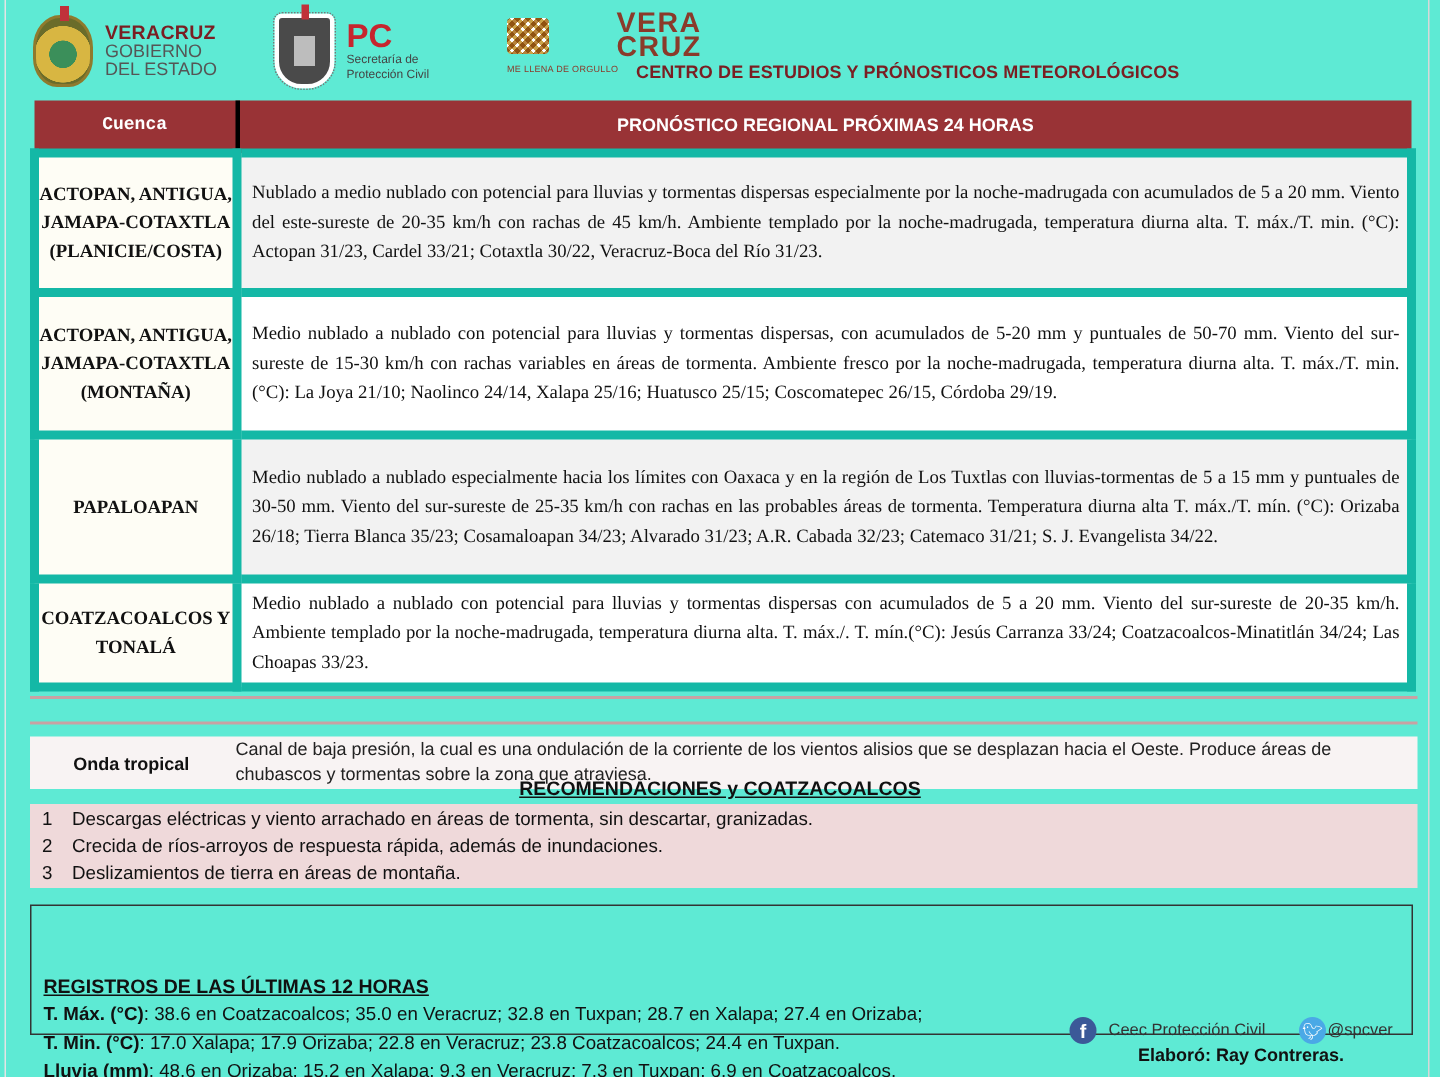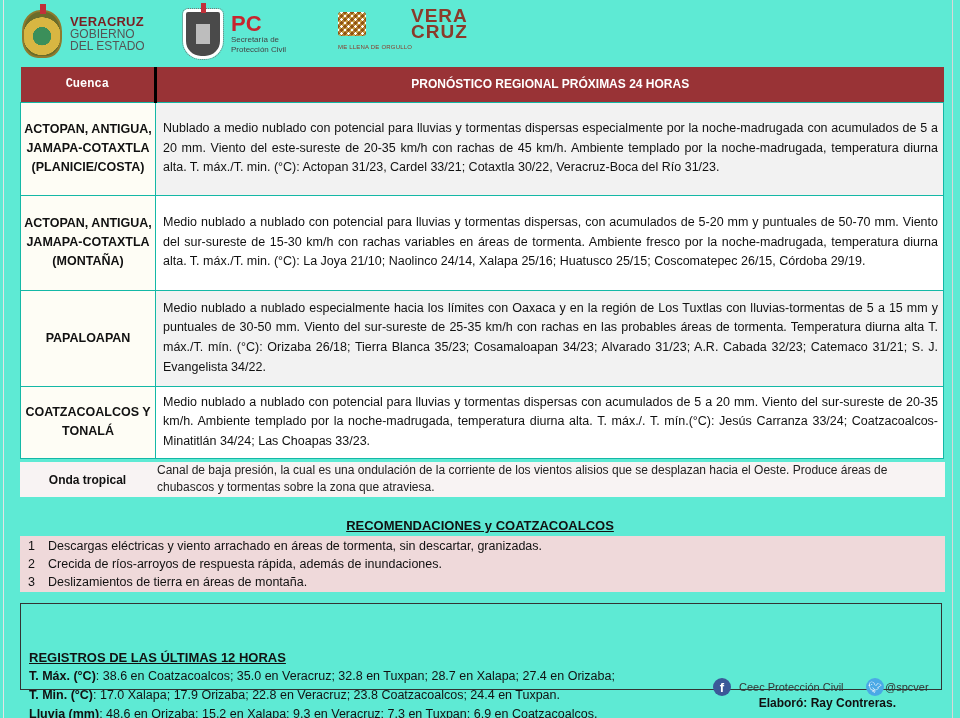--- a/index.html
+++ b/index.html
@@ -42,34 +42,34 @@
     background-blend-mode: multiply; border-radius: 3px;
   }
   .vera-word { margin-left: 5px; font-weight: bold; font-size: 19px; line-height: 16px; color: #8a3a2a; letter-spacing: 1px; }
   .vera-tag { font-size: 6px; color: #8a3a2a; margin-top: 4px; letter-spacing: 0.2px; }
   .center-title { position: absolute; left: 424px; top: 41px; font-weight: bold; font-size: 12px; color: #7a1e22; letter-spacing: 0.1px; }
 
   
   .ftable { position: absolute; left: 20px; top: 67px; width: 924px; border-collapse: collapse; }
   .ftable th { background: #993336; color: #fff; font-size: 12px; font-weight: bold; height: 35px; vertical-align: middle; }
   .ftable th.c1 { width: 135px; border-right: 3px solid #000000; font-family: Liberation Mono, monospace; }
-  .ftable td { border: 1px solid #14b8a6; font-size: 12.5px; line-height: 19.6px; vertical-align: middle; }
+  .ftable td { border: 6px solid #14b8a6; font-size: 12.5px; line-height: 19.6px; vertical-align: middle; font-family: Liberation Serif, serif; }
   .ftable td.basin { width: 135px; text-align: center; font-weight: bold; font-size: 12.5px; line-height: 19px; background: #fefdf5; }
   .ftable td.text { padding: 3px 5px 3px 7px; text-align: justify; text-align-last: left; }
   .ftable tr.r1 td.text, .ftable tr.r3 td.text { background: #f2f2f2; }
   .ftable tr.r2 td.text, .ftable tr.r4 td.text { background: #fff; }
   .ftable tr.r1 td { height: 93px; }
   .ftable tr.r2 td { height: 95px; }
   .ftable tr.r3 td { height: 96px; }
   .ftable tr.r4 td { height: 72px; }
 
   .pinkline { position: absolute; left: 20px; width: 925px; height: 2px; background: #c9a1a3; }
 
   
-  .onda { position: absolute; left: 20px; top: 462px; width: 925px; height: 35px; background: #f8f3f3; display: flex; }
+  .onda { position: absolute; left: 20px; top: 491px; width: 925px; height: 35px; background: #f8f3f3; display: flex; }
   .onda .label { width: 135px; font-weight: bold; font-size: 12px; display: flex; align-items: center; justify-content: center; }
   .onda .desc { flex: 1; font-size: 12px; line-height: 17px; padding-left: 2px; color: #222; }
 
   .rec-title { position: absolute; left: 0; width: 960px; top: 518px; text-align: center; font-weight: bold; font-size: 13px; text-decoration: underline; }
   .rec-list { position: absolute; left: 20px; top: 536px; width: 925px; height: 56px; background: #efd9da; padding-top: 1px; }
   .rec-item { display: flex; font-size: 12.5px; line-height: 18px; }
   .rec-item .num { width: 28px; padding-left: 8px; }
 
   
   .reg { position: absolute; left: 20px; top: 603px; width: 922px; height: 87px; border: 1px solid #333; padding: 4px 8px; }
@@ -114,20 +114,21 @@
     <div class="vera-top">
       <div class="vera-pattern"></div>
       <div class="vera-word">
         <div>VERA</div>
         <div>CRUZ</div>
       </div>
     </div>
     <div class="vera-tag">ME LLENA DE ORGULLO</div>
   </div>
 
+  <div class="center-title">CENTRO DE ESTUDIOS Y PRÓNOSTICOS METEOROLÓGICOS</div>
 
   <table class="ftable">
     <thead>
       <tr>
         <th class="c1">Cuenca</th>
         <th>PRONÓSTICO REGIONAL PRÓXIMAS 24 HORAS</th>
       </tr>
     </thead>
     <tbody>
       <tr class="r1">

